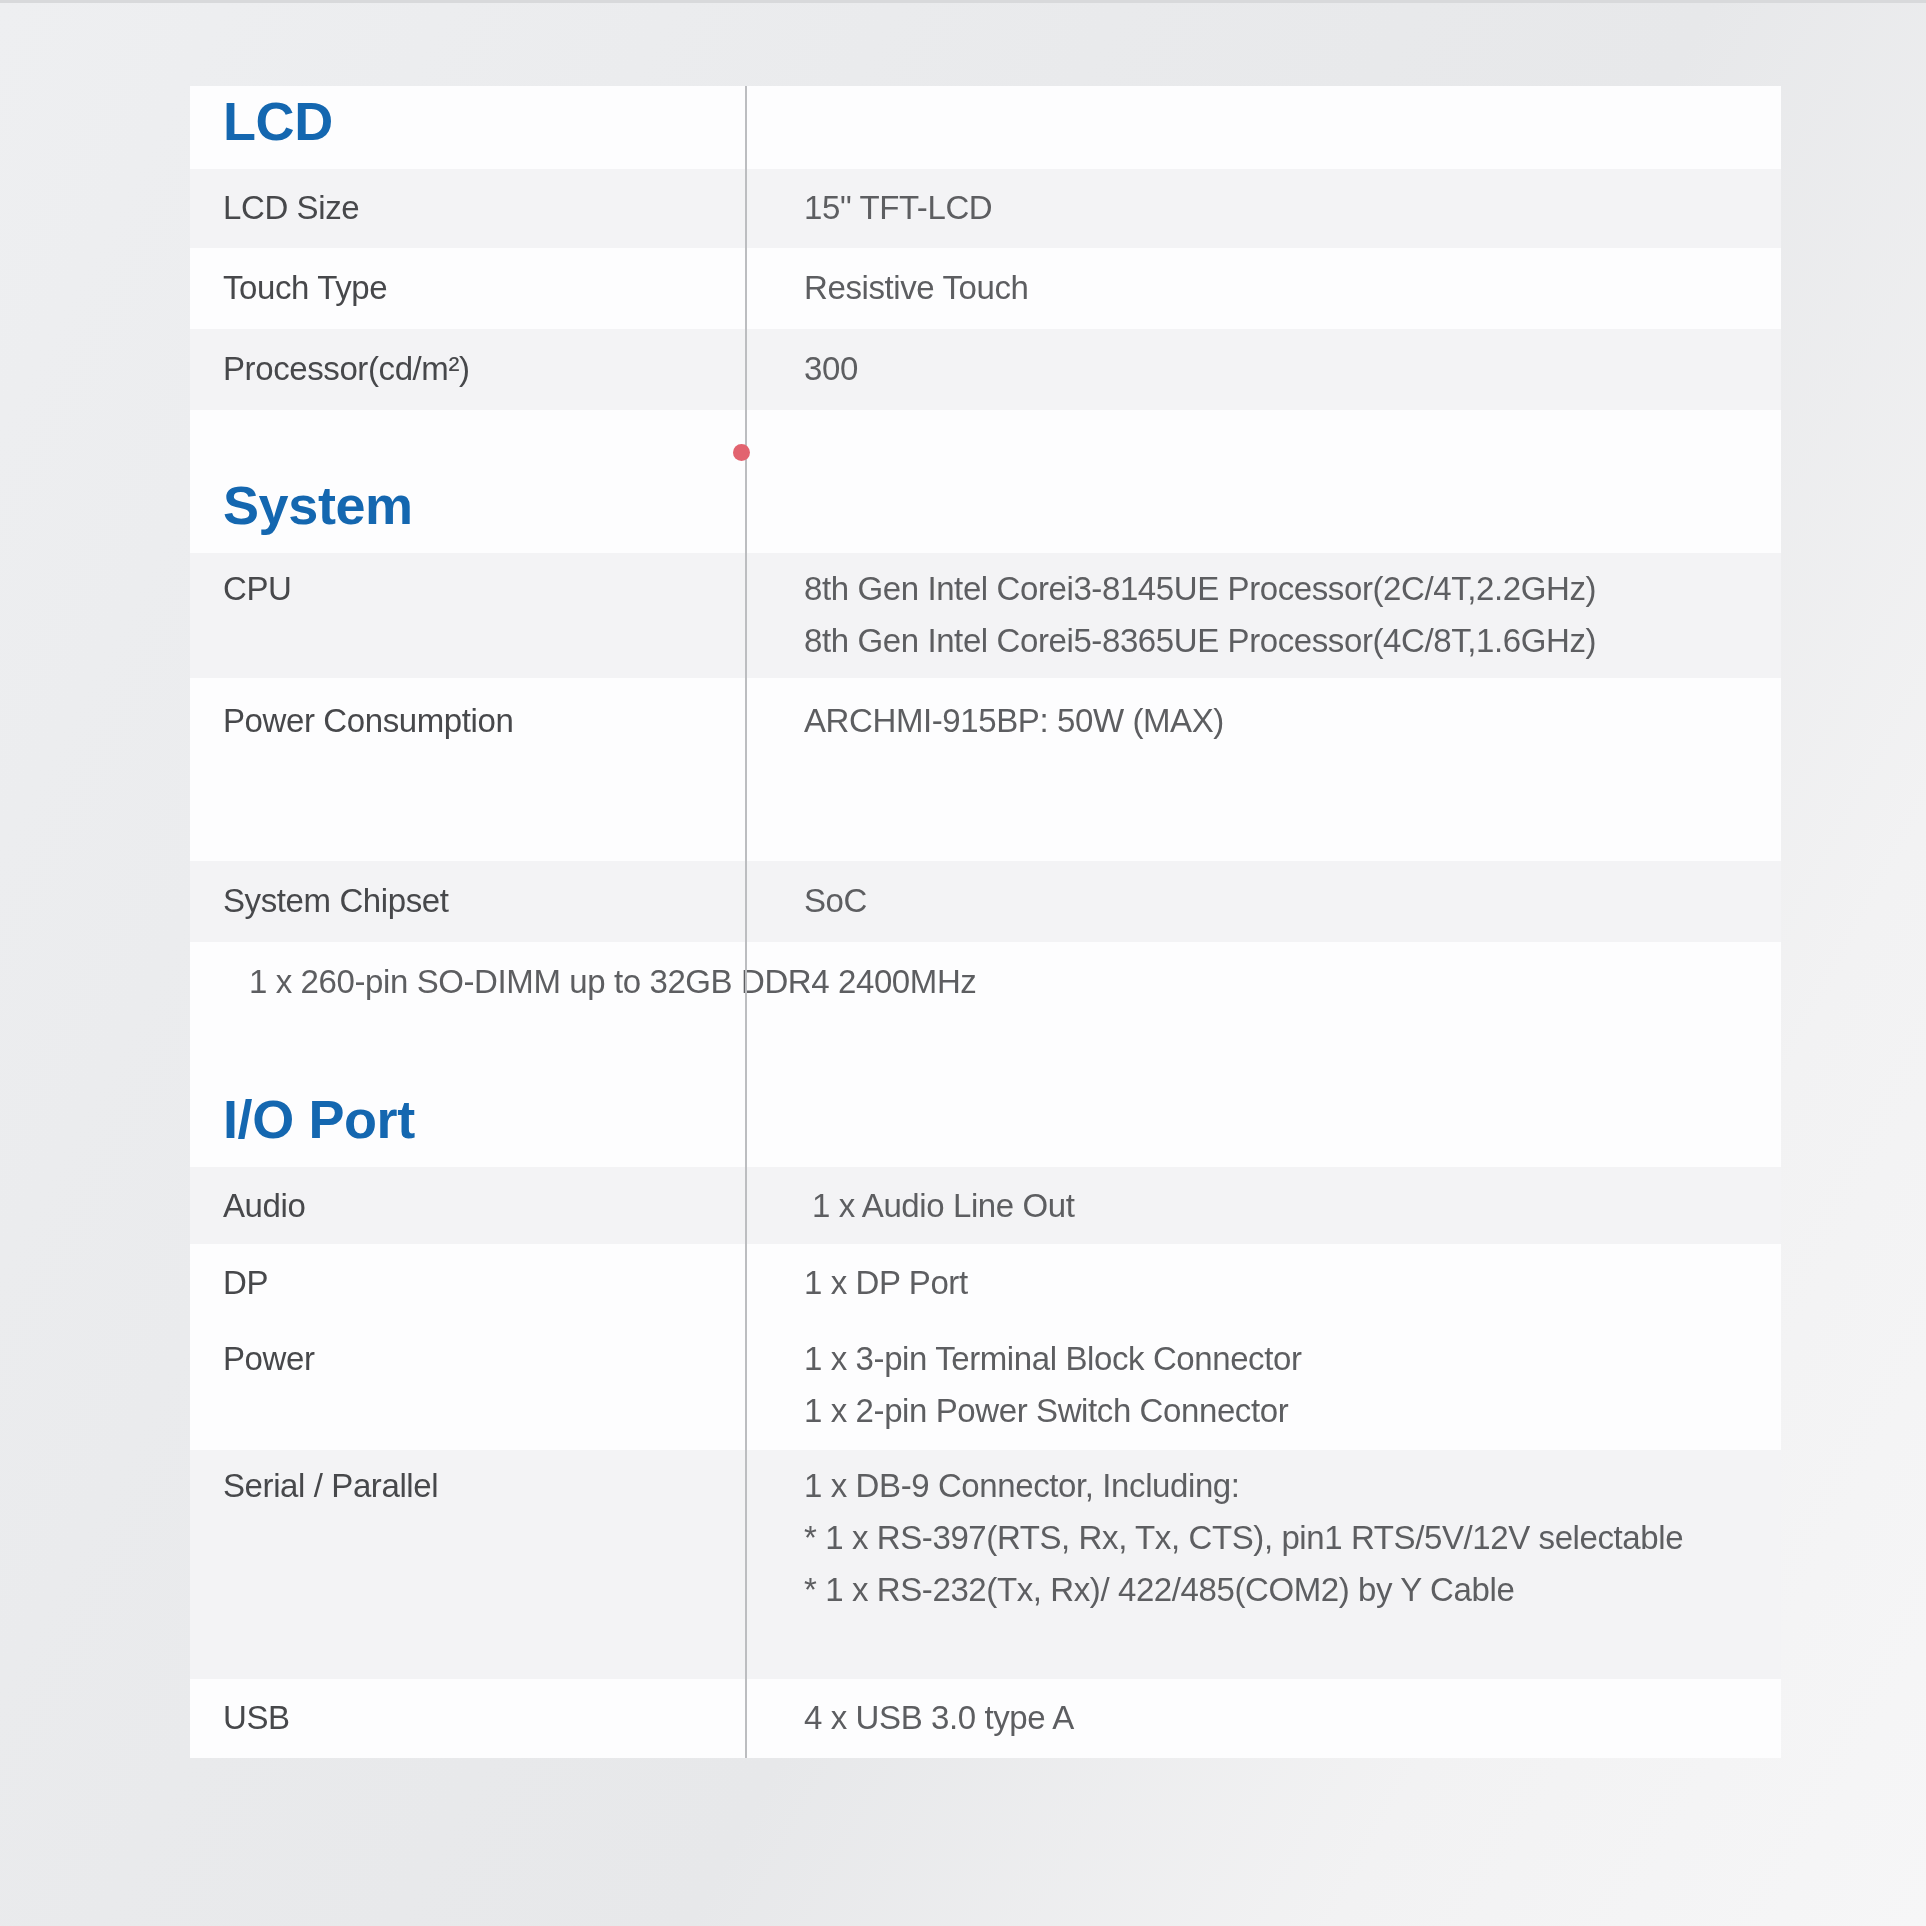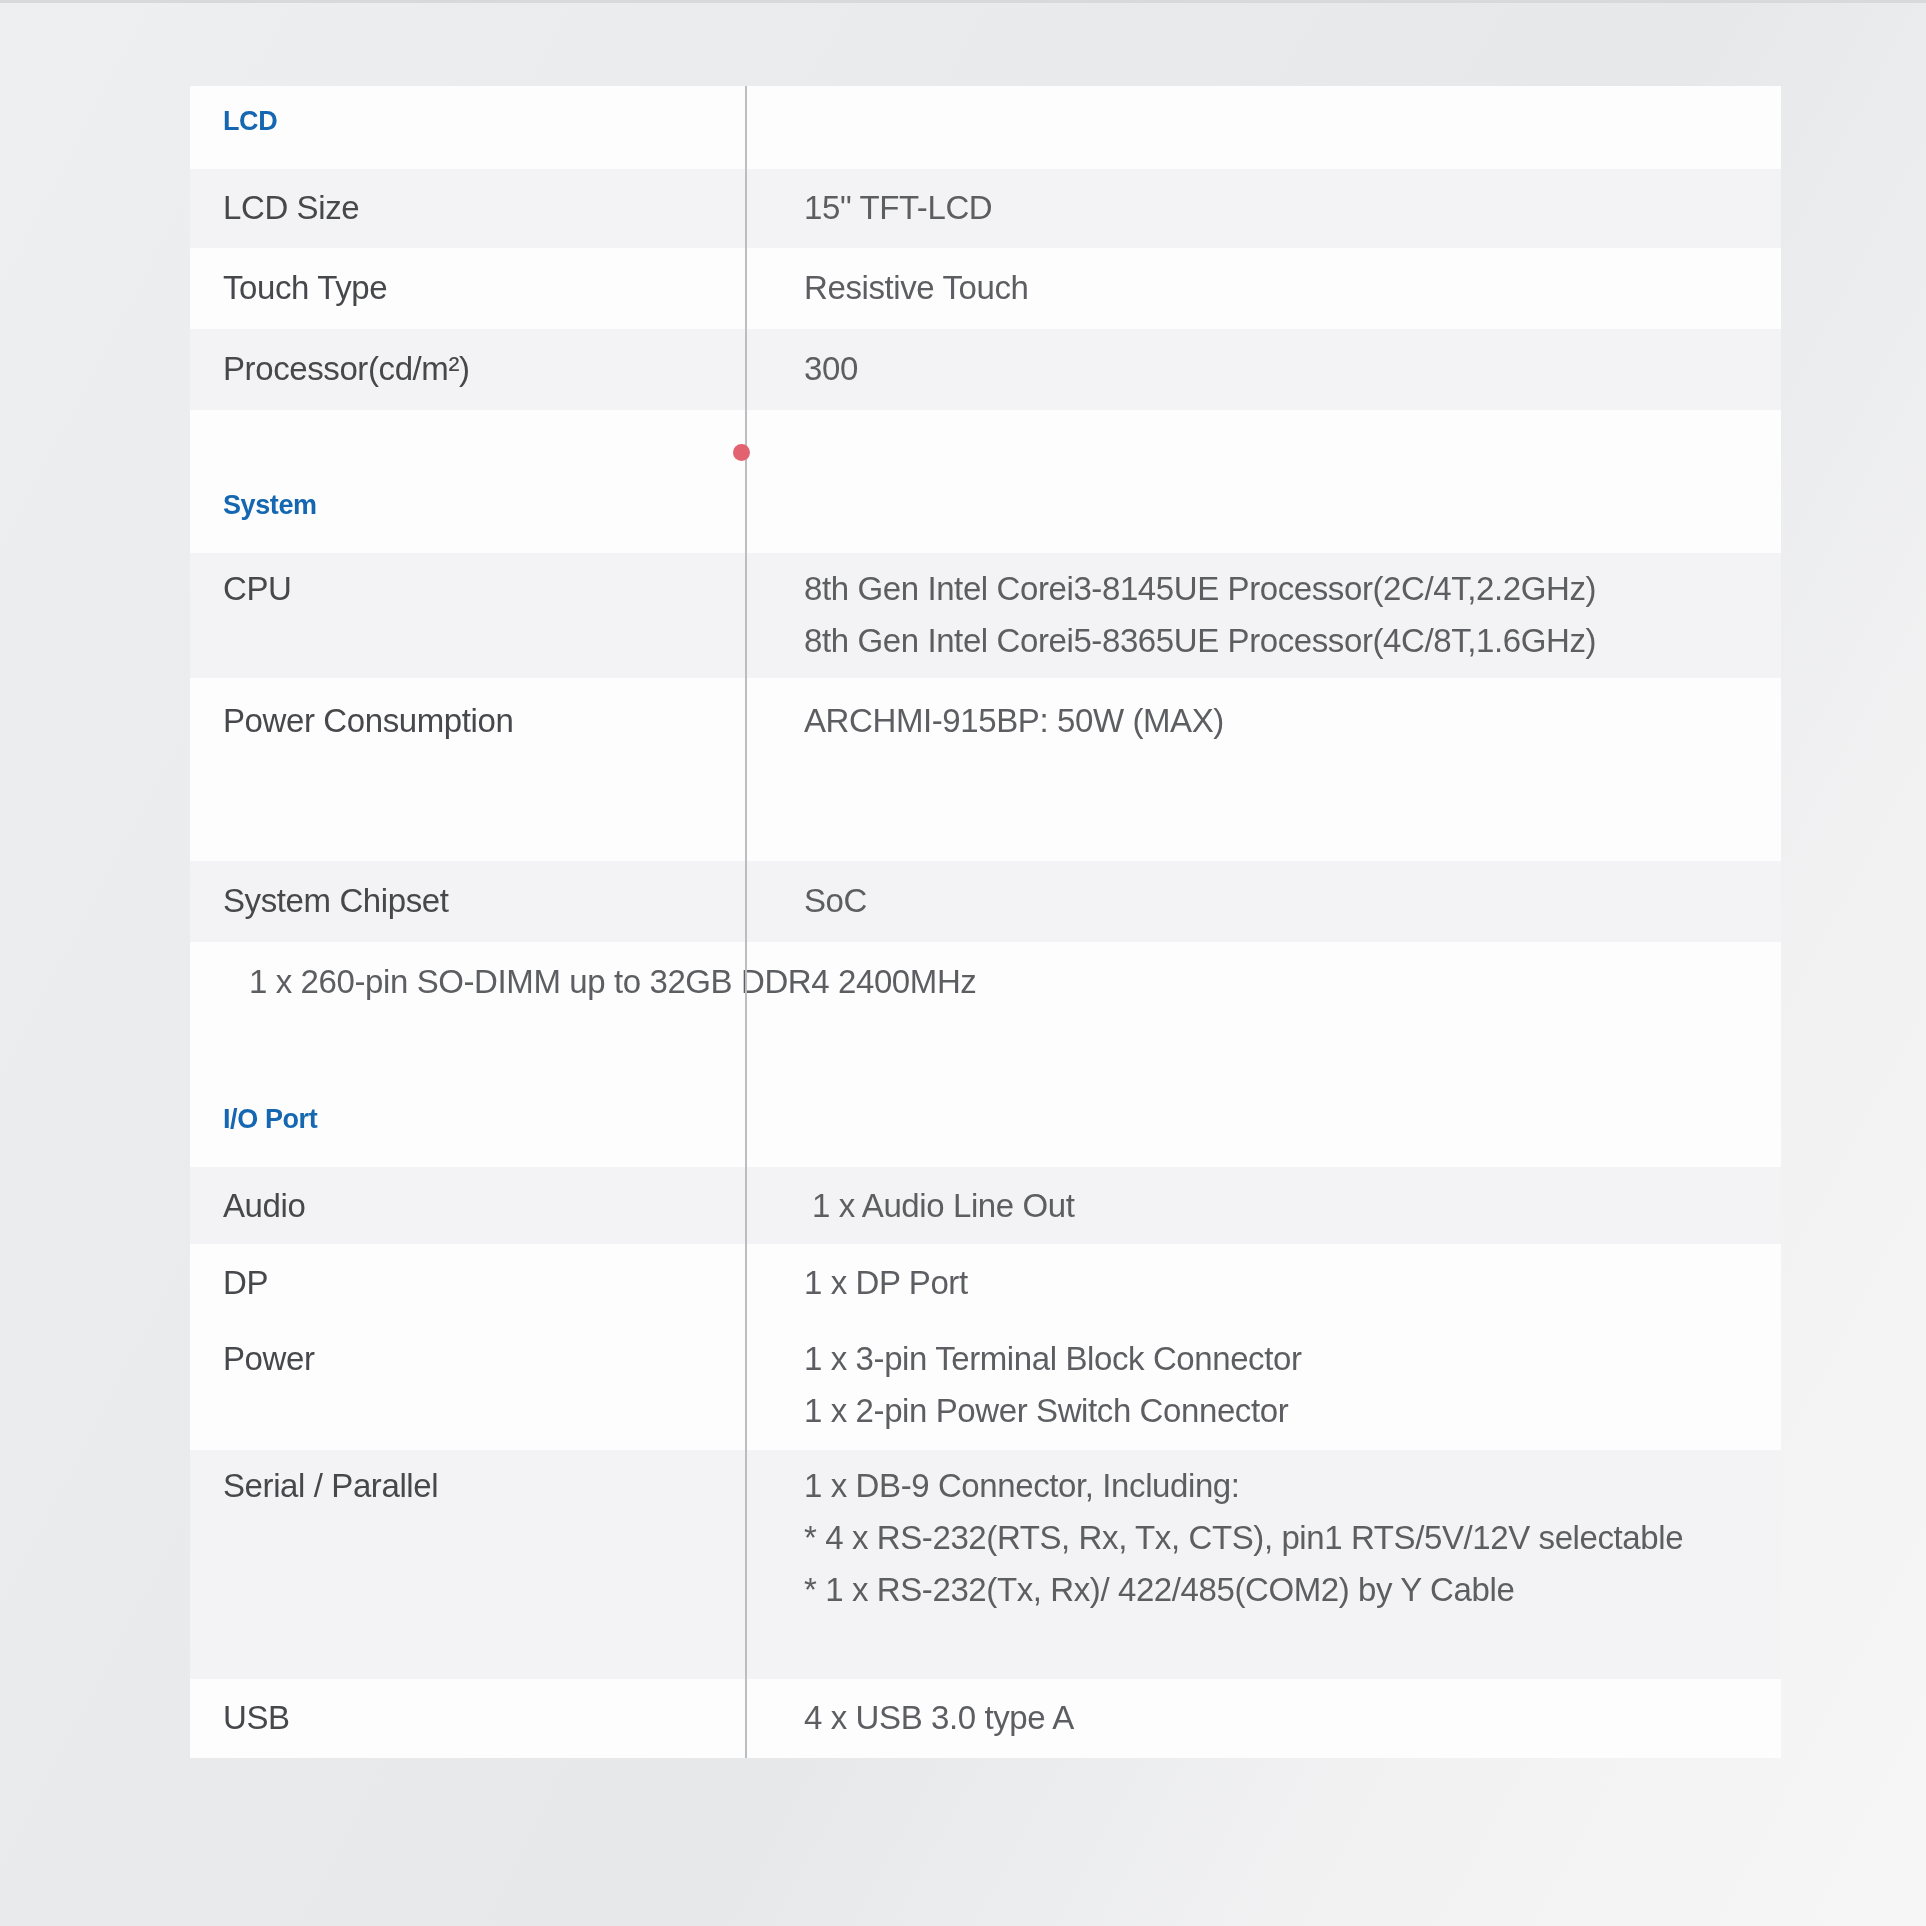--- a/index.html
+++ b/index.html
@@ -11,21 +11,21 @@
   .top-edge{position:absolute;left:0;top:0;width:100%;height:2.8px;background:#d8d9db;}
   .spec-table{
     position:absolute;left:190px;top:86px;width:1591px;
     background:#fdfdfe;
   }
   .section-hdr{
     display:flex;align-items:flex-end;
     padding:0 0 27px 33px;box-sizing:border-box;background:#fdfdfe;
   }
   .section-title{
-    font-size:27px;line-height:42px;font-weight:700;color:var(--accent,#1467b0);
+    font-size:54px;line-height:42px;font-weight:700;color:var(--accent,#1467b0);
     letter-spacing:-0.4px;
     margin-top:48px;
   }
   .spec-row{
     display:flex;align-items:flex-start;box-sizing:border-box;
   }
   .spec-row.stripe{background:#f3f3f5;}
   .cell-label{
     width:555px;box-sizing:border-box;flex:0 0 555px;
     padding-left:33px;padding-right:28px;
@@ -122,21 +122,21 @@
         <div class="cell-label">Power</div>
         <div class="cell-value">
           <div class="val-line">1 x 3-pin Terminal Block Connector</div>
           <div class="val-line">1 x 2-pin Power Switch Connector</div>
         </div>
       </div>
       <div class="spec-row stripe" style="min-height: 229px; padding-top: 10px;">
         <div class="cell-label">Serial / Parallel</div>
         <div class="cell-value">
           <div class="val-line">1 x DB-9 Connector, Including:</div>
-          <div class="val-line">* 4 x RS-232(RTS, Rx, Tx, CTS), pin1 RTS/5V/12V selectable</div>
+          <div class="val-line">* 1 x RS-397(RTS, Rx, Tx, CTS), pin1 RTS/5V/12V selectable</div>
           <div class="val-line">* 1 x RS-232(Tx, Rx)/ 422/485(COM2) by Y Cable</div>
         </div>
       </div>
       <div class="spec-row" style="min-height: 79px; padding-top: 13.4px;">
         <div class="cell-label">USB</div>
         <div class="cell-value">
           <div class="val-line">4 x USB 3.0 type A</div>
         </div>
       </div>
     </div>

